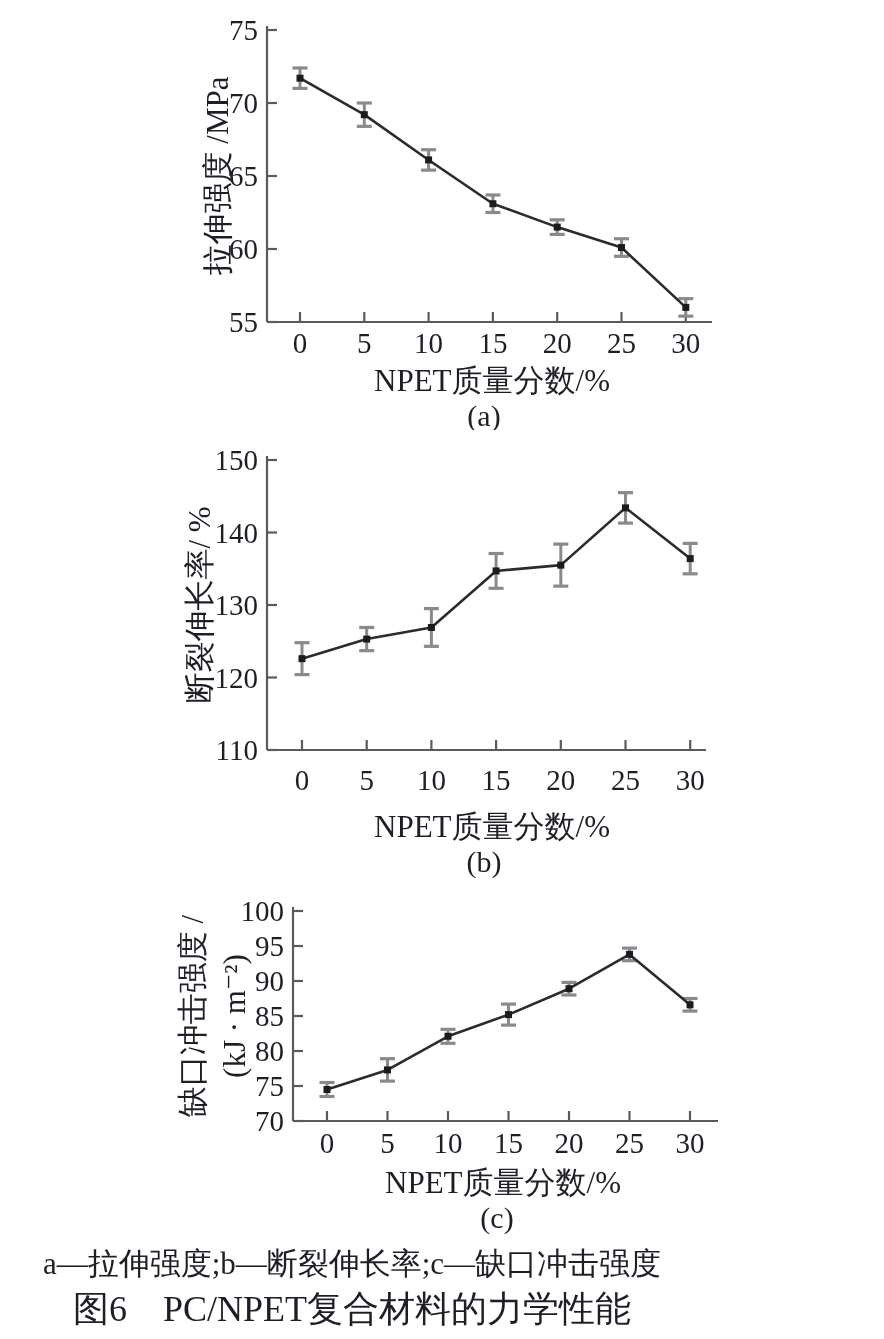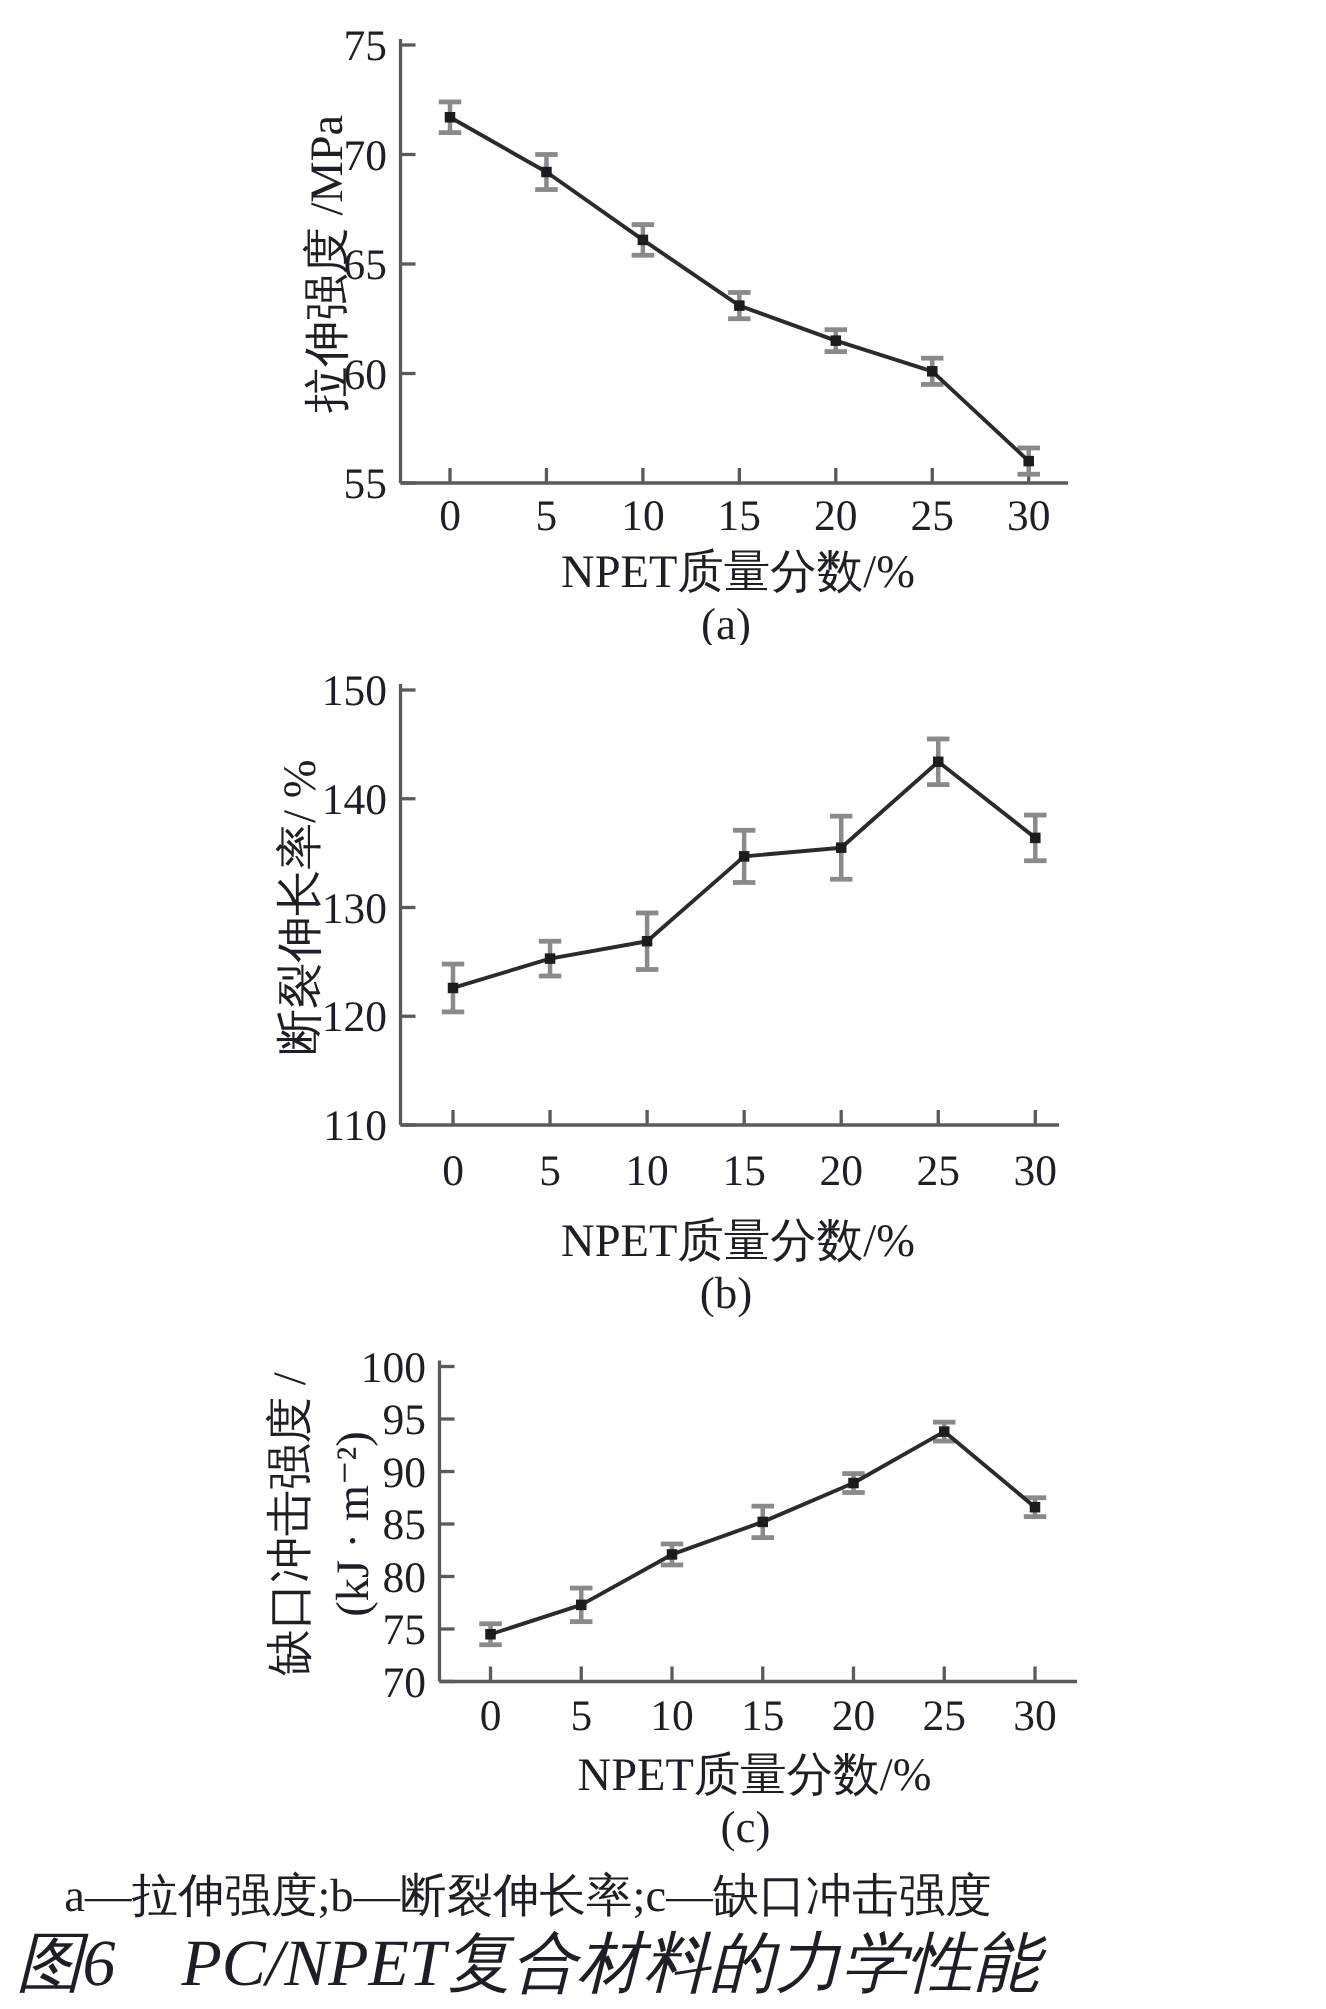--- a/index.html
+++ b/index.html
@@ -28,21 +28,21 @@
   .captions {
     width: 704px;
     padding-top: 6px;
     text-align: center;
   }
   .captions p {
     margin: 0;
     white-space: pre;
   }
   .caption-legend { font-size: 31px; line-height: 44px; }
-  .caption-title  { font-size: 44px; line-height: 46px; font-style: italic; }
+  .caption-title  { font-size: 36px; line-height: 46px; }
 </style>
 </head>
 <body>
 
 <div class="page">
   <svg id="chart-a" class="chart" width="884" height="430" viewBox="0 0 884 430">
       <line x1="267" y1="26" x2="267" y2="322" stroke="#5a5a5e" stroke-width="2.2"></line>
       <line x1="267" y1="322" x2="712" y2="322" stroke="#5a5a5e" stroke-width="2.2"></line>
       <line x1="267" y1="322" x2="277" y2="322" stroke="#5a5a5e" stroke-width="2.2"></line>
       <text x="258" y="332" text-anchor="end" fill="#1e1e26" class="tick-label">55</text>

